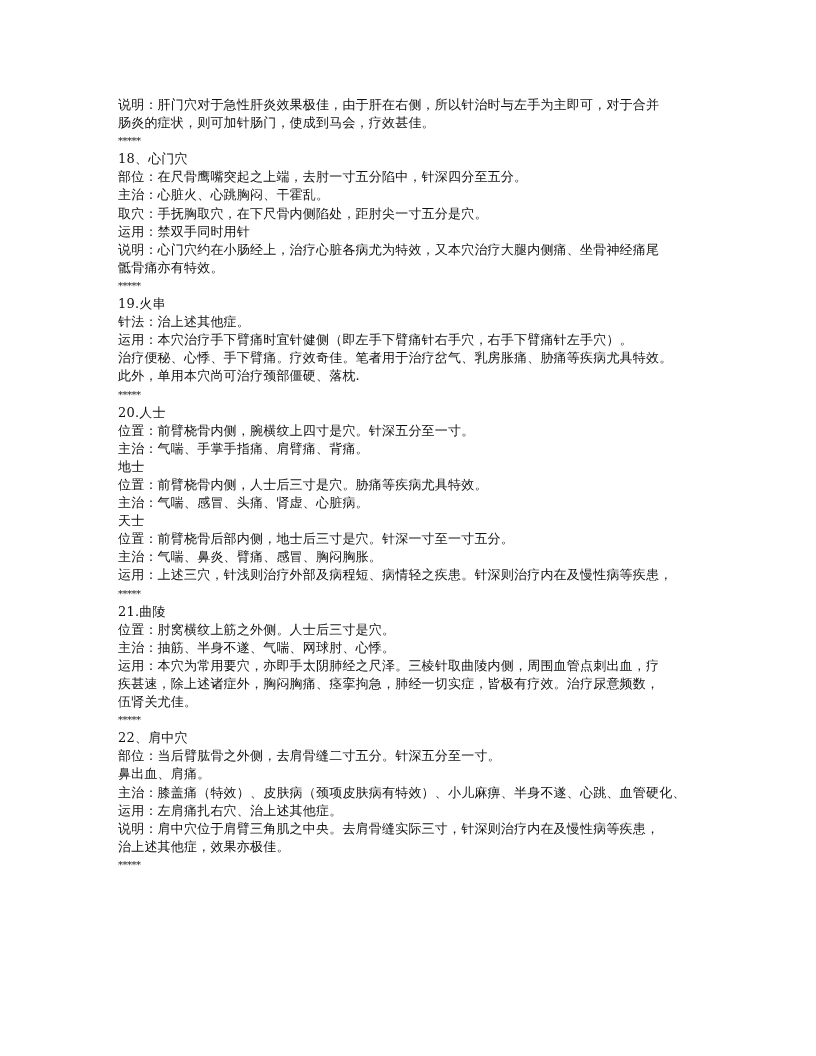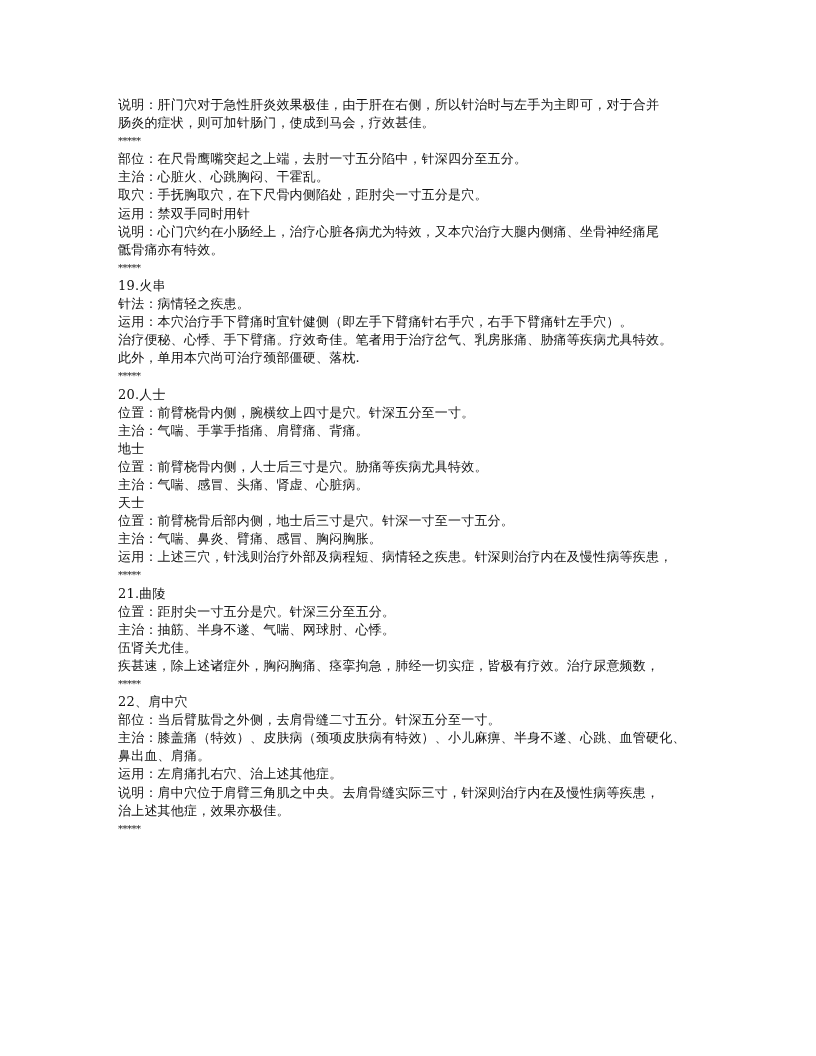--- a/index.html
+++ b/index.html
@@ -33,51 +33,53 @@
       letter-spacing: -0.5px;
     }
   </style>
 </head>
 <body>
 
 <div class="page">
   <div class="line">说明：肝门穴对于急性肝炎效果极佳，由于肝在右侧，所以针治时与左手为主即可，对于合并</div>
   <div class="line">肠炎的症状，则可加针肠门，使成到马会，疗效甚佳。</div>
   <div class="line stars">*****</div>
+  <div class="line">18、心门穴</div>
   <div class="line">部位：在尺骨鹰嘴突起之上端，去肘一寸五分陷中，针深四分至五分。</div>
   <div class="line">主治：心脏火、心跳胸闷、干霍乱。</div>
   <div class="line">取穴：手抚胸取穴，在下尺骨内侧陷处，距肘尖一寸五分是穴。</div>
   <div class="line">运用：禁双手同时用针</div>
   <div class="line">说明：心门穴约在小肠经上，治疗心脏各病尤为特效，又本穴治疗大腿内侧痛、坐骨神经痛尾</div>
   <div class="line">骶骨痛亦有特效。</div>
   <div class="line stars">*****</div>
   <div class="line">19.火串</div>
-  <div class="line">针法：病情轻之疾患。</div>
+  <div class="line">针法：治上述其他症。</div>
   <div class="line">运用：本穴治疗手下臂痛时宜针健侧（即左手下臂痛针右手穴，右手下臂痛针左手穴）。</div>
   <div class="line">治疗便秘、心悸、手下臂痛。疗效奇佳。笔者用于治疗岔气、乳房胀痛、胁痛等疾病尤具特效。</div>
   <div class="line">此外，单用本穴尚可治疗颈部僵硬、落枕.</div>
   <div class="line stars">*****</div>
   <div class="line">20.人士</div>
   <div class="line">位置：前臂桡骨内侧，腕横纹上四寸是穴。针深五分至一寸。</div>
   <div class="line">主治：气喘、手掌手指痛、肩臂痛、背痛。</div>
   <div class="line">地士</div>
   <div class="line">位置：前臂桡骨内侧，人士后三寸是穴。胁痛等疾病尤具特效。</div>
   <div class="line">主治：气喘、感冒、头痛、肾虚、心脏病。</div>
   <div class="line">天士</div>
   <div class="line">位置：前臂桡骨后部内侧，地士后三寸是穴。针深一寸至一寸五分。</div>
   <div class="line">主治：气喘、鼻炎、臂痛、感冒、胸闷胸胀。</div>
   <div class="line">运用：上述三穴，针浅则治疗外部及病程短、病情轻之疾患。针深则治疗内在及慢性病等疾患，</div>
   <div class="line stars">*****</div>
   <div class="line">21.曲陵</div>
-  <div class="line">位置：距肘尖一寸五分是穴。针深三分至五分。</div>
+  <div class="line">位置：肘窝横纹上筋之外侧。人士后三寸是穴。</div>
   <div class="line">主治：抽筋、半身不遂、气喘、网球肘、心悸。</div>
+  <div class="line">运用：本穴为常用要穴，亦即手太阴肺经之尺泽。三棱针取曲陵内侧，周围血管点刺出血，疗</div>
+  <div class="line">疾甚速，除上述诸症外，胸闷胸痛、痉挛拘急，肺经一切实症，皆极有疗效。治疗尿意频数，</div>
   <div class="line">伍肾关尤佳。</div>
-  <div class="line">疾甚速，除上述诸症外，胸闷胸痛、痉挛拘急，肺经一切实症，皆极有疗效。治疗尿意频数，</div>
   <div class="line stars">*****</div>
   <div class="line">22、肩中穴</div>
   <div class="line">部位：当后臂肱骨之外侧，去肩骨缝二寸五分。针深五分至一寸。</div>
+  <div class="line">鼻出血、肩痛。</div>
   <div class="line">主治：膝盖痛（特效）、皮肤病（颈项皮肤病有特效）、小儿麻痹、半身不遂、心跳、血管硬化、</div>
-  <div class="line">鼻出血、肩痛。</div>
   <div class="line">运用：左肩痛扎右穴、治上述其他症。</div>
   <div class="line">说明：肩中穴位于肩臂三角肌之中央。去肩骨缝实际三寸，针深则治疗内在及慢性病等疾患，</div>
   <div class="line">治上述其他症，效果亦极佳。</div>
   <div class="line stars">*****</div>
 </div>
 
 </body></html>

